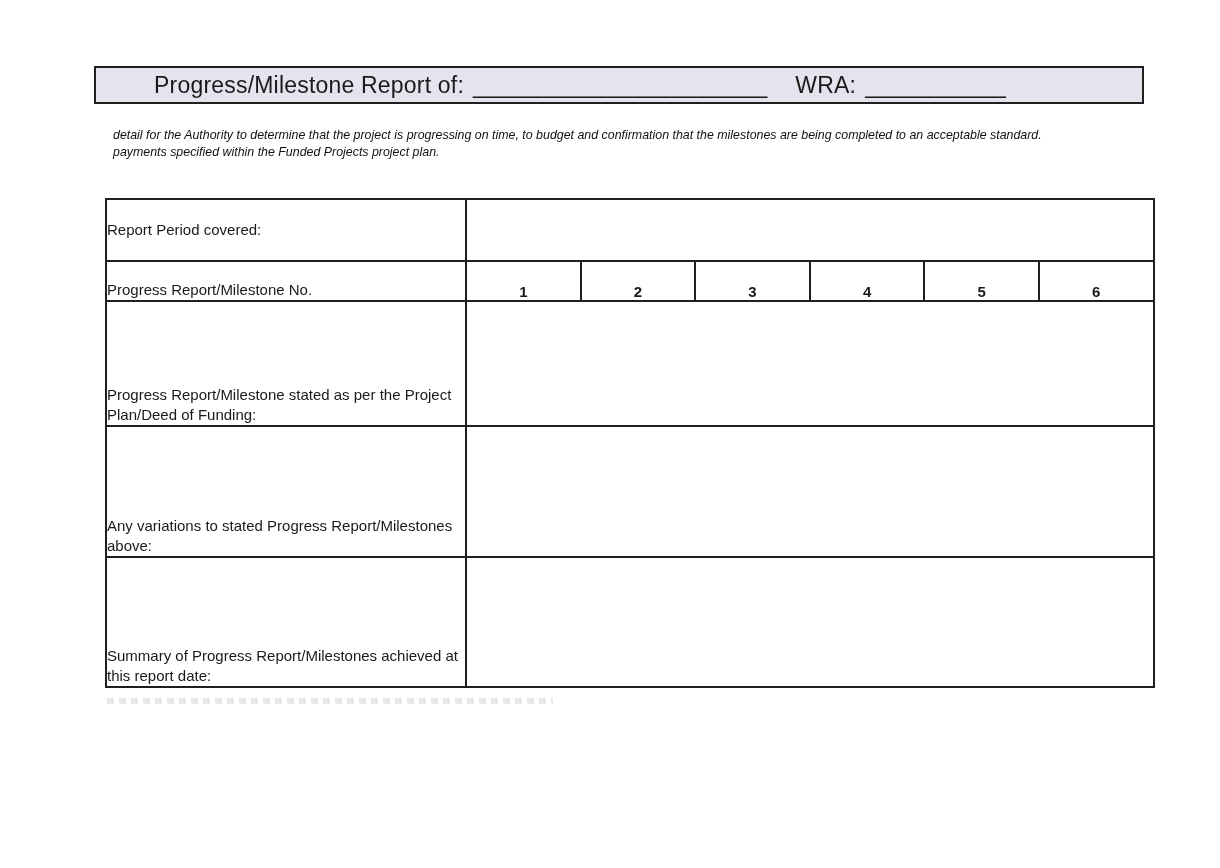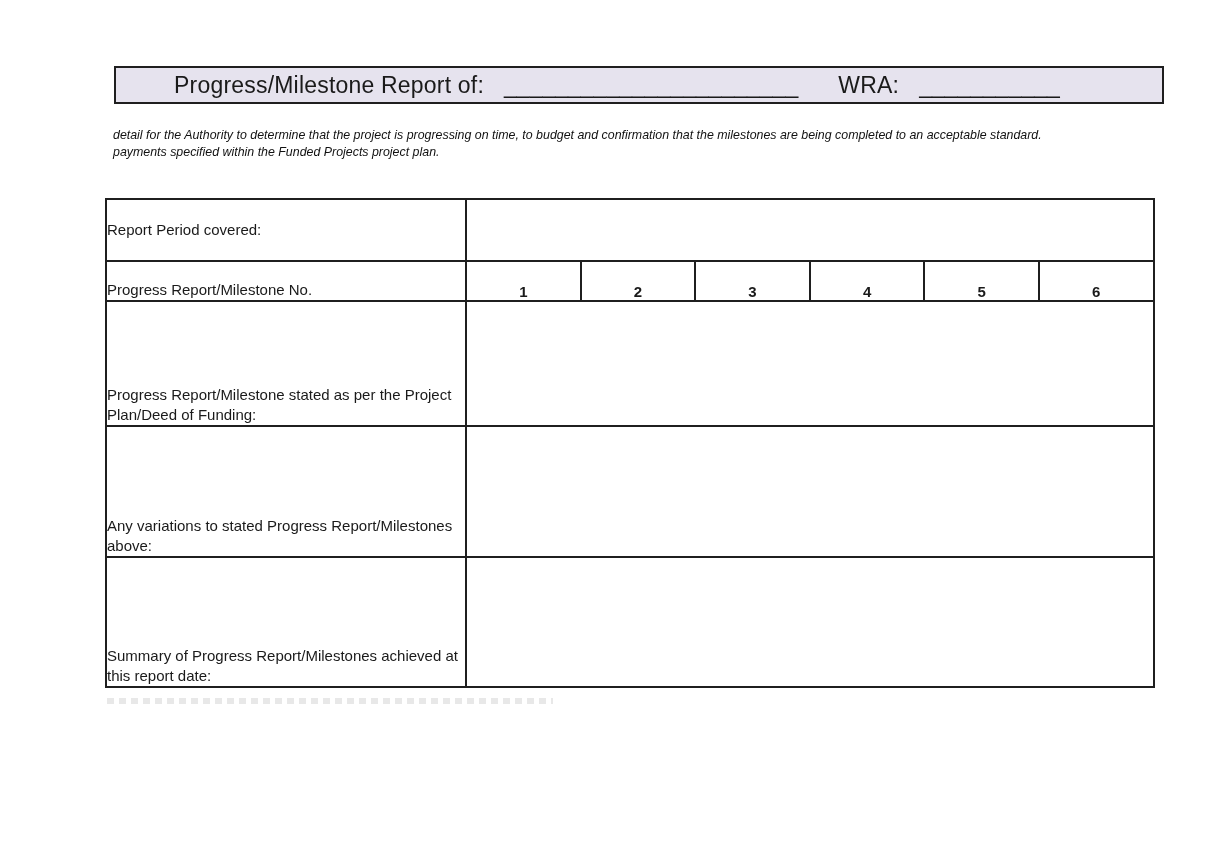--- a/index.html
+++ b/index.html
@@ -13,40 +13,40 @@
     position: relative;
     width: 1220px;
     height: 868px;
     background: #ffffff;
     overflow: hidden;
   }
 
   
   .header-bar {
     position: absolute;
-    left: 114px;
+    left: 94px;
     top: 66px;
     width: 1050px;
     height: 38px;
     box-sizing: border-box;
     background: #e6e3ee;
     border: 2px solid #1f1f1f;
     display: flex;
     align-items: center;
     padding-left: 58px;
     font-size: 23px;
     letter-spacing: 0.2px;
     white-space: pre;
   }
   .header-bar .blank {
-    margin-left: 20px;
+    margin-left: 9px;
     letter-spacing: 0;
   }
   .header-bar .wra {
-    margin-left: 40px;
+    margin-left: 28px;
   }
 
   
   .intro {
     position: absolute;
     left: 113px;
     top: 127px;
     font-style: italic;
     font-size: 12.4px;
     line-height: 17.4px;

